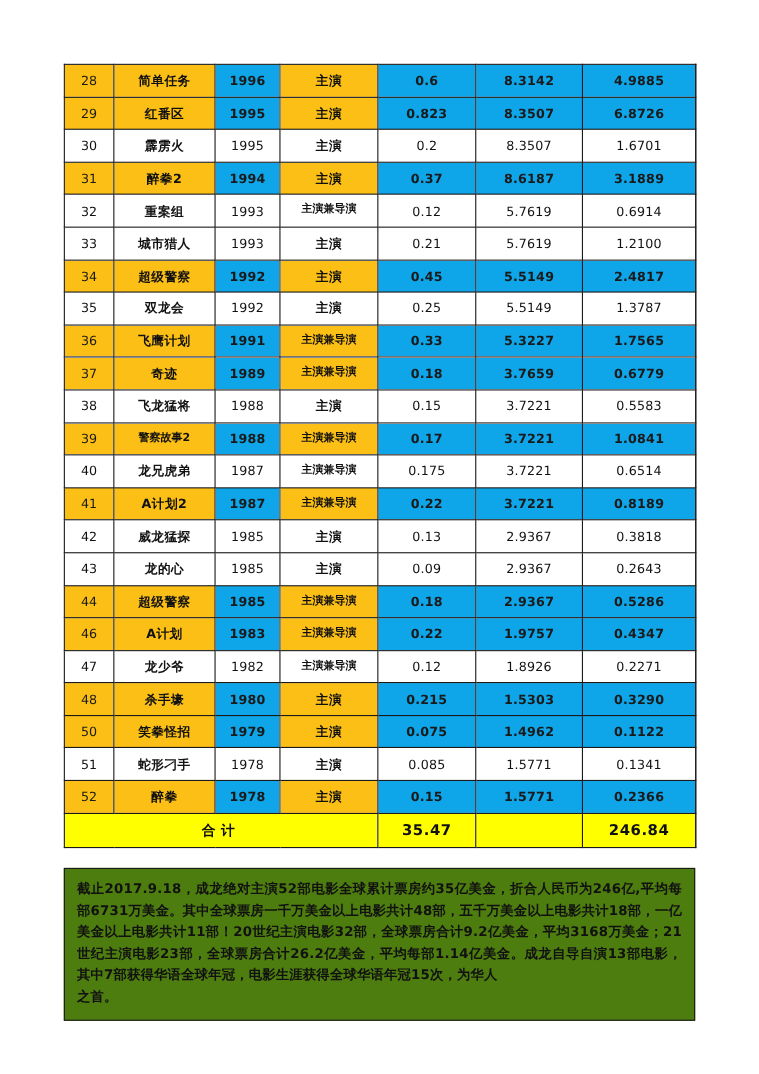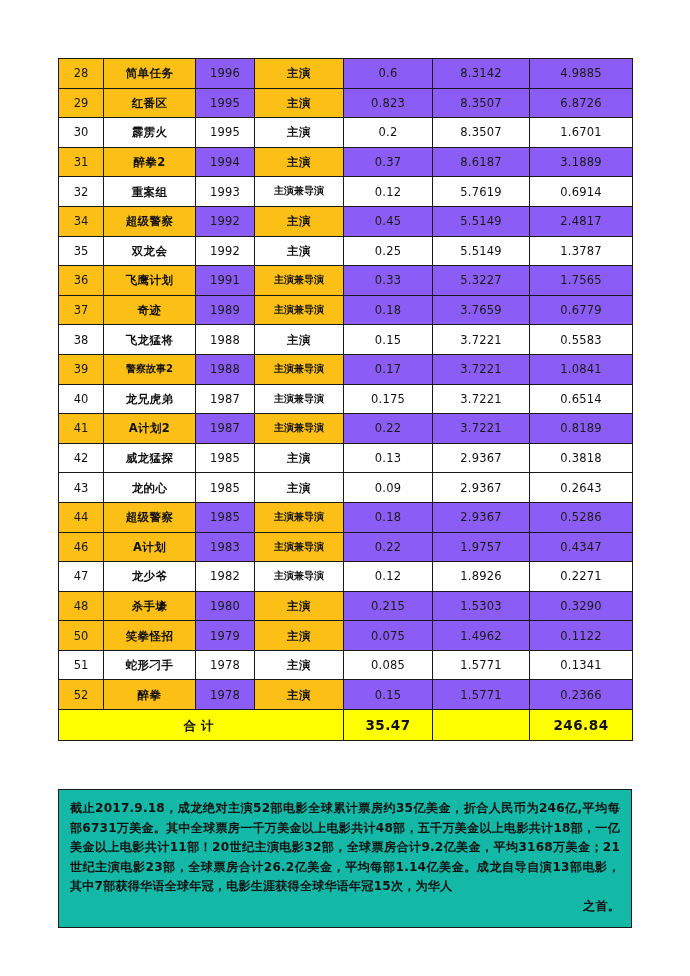--- a/index.html
+++ b/index.html
@@ -51,21 +51,21 @@
   col.c-idx   { width: 45px; }
   col.c-title { width: 92px; }
   col.c-year  { width: 59px; }
   col.c-role  { width: 89px; }
   col.c-usd   { width: 89px; }
   col.c-rate  { width: 97px; }
   col.c-rmb   { width: 103px; }
   
 
   tr.hl td { background: #fcbf15; }
-  tr.hl td.num, tr.hl td.txt { background: #8b5cf6; }
+  tr.hl td.num, tr.hl td.txt { background: #0ea5e9; font-weight: bold; }
 
   td.cjk {
     font-family: "DejaVu Sans", "Liberation Sans", sans-serif;
     font-weight: bold;
     font-size: 11px;
     letter-spacing: 0.4px;
   }
   td.cjk.tight {
     font-size: 10px;
     letter-spacing: 0px;
@@ -97,34 +97,34 @@
     letter-spacing: 0.5px;
   }
 
   #footnote {
     position: absolute;
     left: 58px;
     top: 789px;
     width: 574px;
     box-sizing: border-box;
     border: 1.6px solid #1a1a1a;
-    background: #14b8a6;
+    background: #4d7c0f;
     padding: 9px 11px 11px 11px;
     font-family: "DejaVu Sans", "Liberation Sans", sans-serif;
     font-weight: bold;
     font-size: 12.1px;
     line-height: 1.62;
     color: #111111;
     text-align: justify;
     text-justify: inter-character;
     letter-spacing: 0.2px;
   }
   #footnote .lastline {
     display: block;
-    text-align: right;
+    text-align: left;
   }
 </style>
 </head>
 <body>
 
 <div id="page">
 
   <div id="sheet">
     <table class="grid">
       <colgroup>
@@ -181,20 +181,30 @@
           <tr class="">
             <td class="idx">32</td>
             <td class="cjk">重案组</td>
             <td class="num">1993</td>
             <td class="cjk tight">主演兼导演</td>
             <td class="num">0.12</td>
             <td class="num">5.7619</td>
             <td class="num">0.6914</td>
             <td class="cjk"></td>
           </tr>
+          <tr class="">
+            <td class="idx">33</td>
+            <td class="cjk">城市猎人</td>
+            <td class="num">1993</td>
+            <td class="cjk">主演</td>
+            <td class="num">0.21</td>
+            <td class="num">5.7619</td>
+            <td class="num">1.2100</td>
+            <td class="cjk"></td>
+          </tr>
           <tr class="hl">
             <td class="idx">34</td>
             <td class="cjk">超级警察</td>
             <td class="num">1992</td>
             <td class="cjk">主演</td>
             <td class="num">0.45</td>
             <td class="num">5.5149</td>
             <td class="num">2.4817</td>
             <td class="cjk">华语年冠</td>
           </tr>

